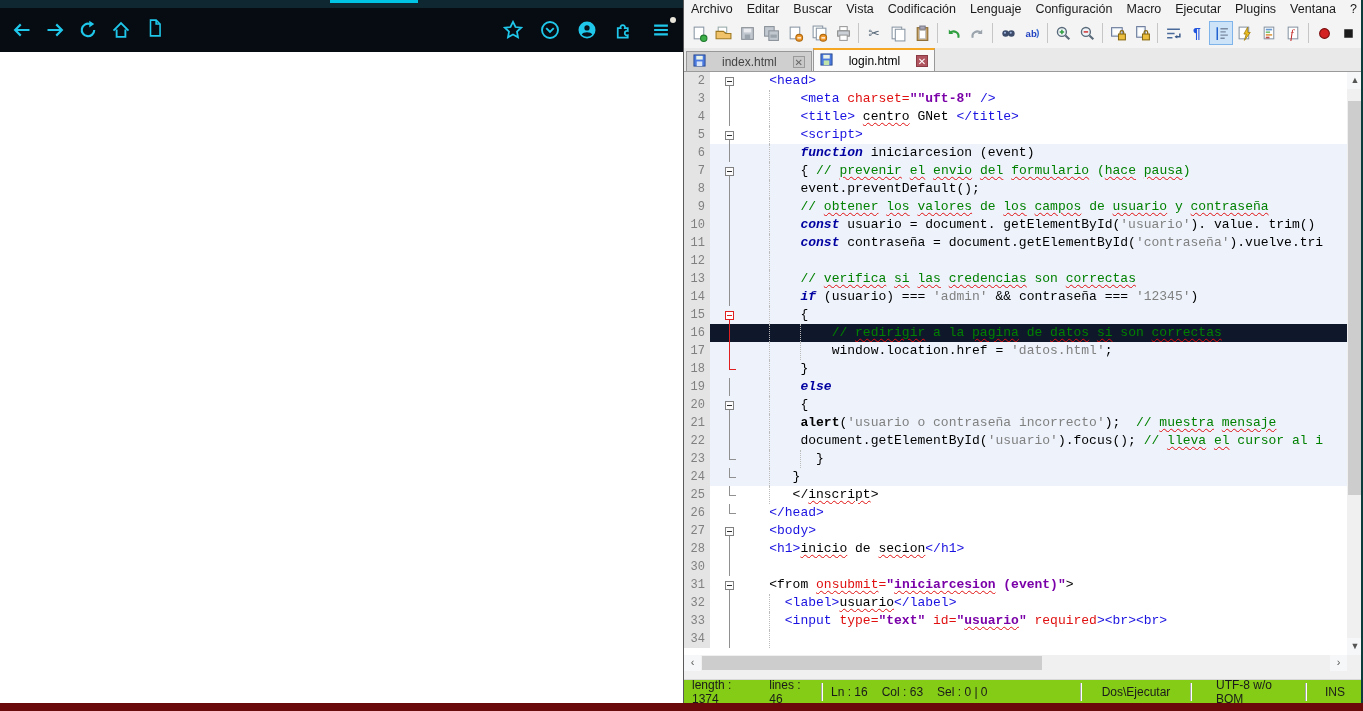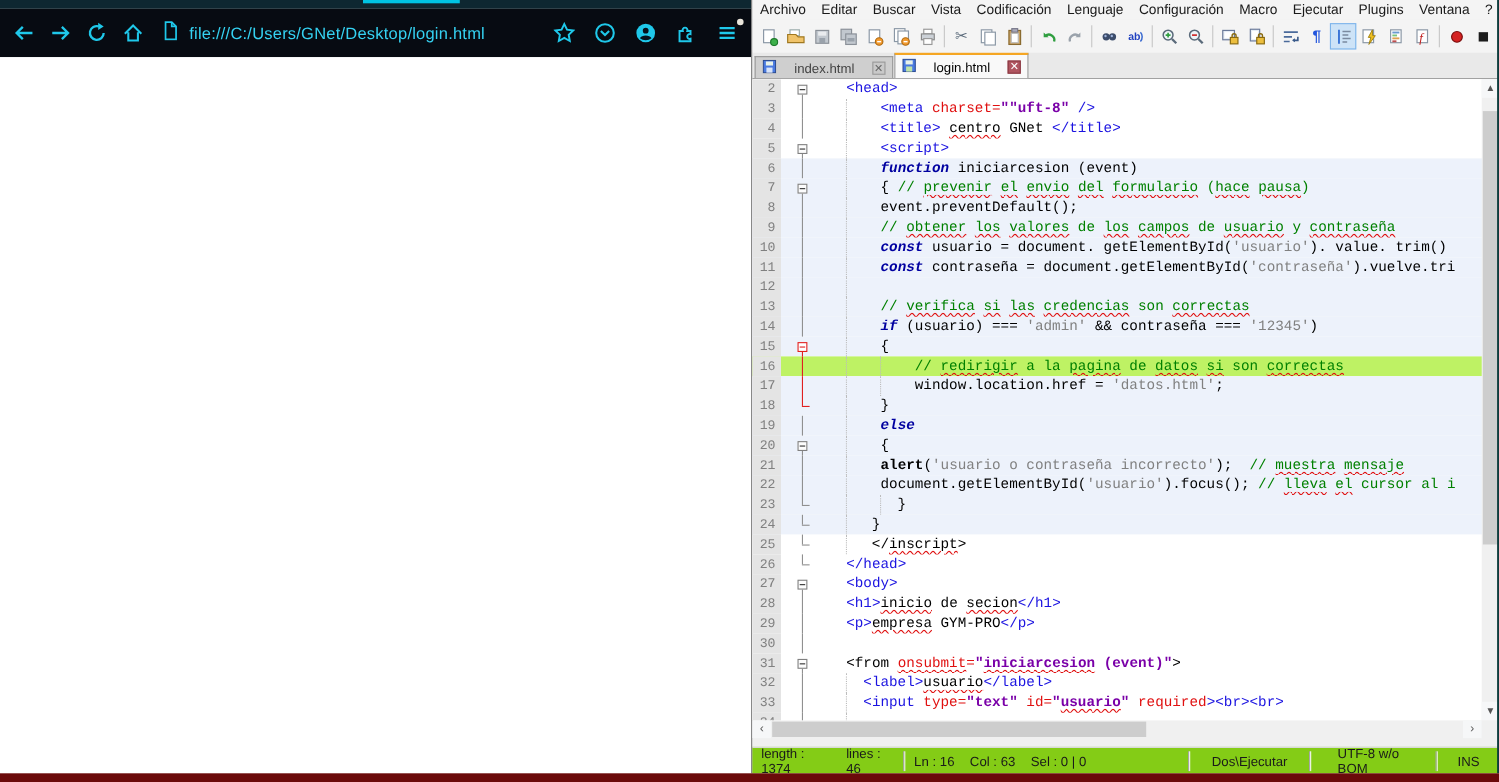--- a/index.html
+++ b/index.html
@@ -44,21 +44,21 @@
   .tab.active { height:23px; background:#f9f9f9; color:#000; border-top:2px solid #f5a623; }
   .tab-close { font-size:10px; line-height:11px; width:12px; height:12px; text-align:center;
                background:#c9c9c9; border:1px solid #9a9a9a; color:#666; }
   .tab.active .tab-close { background:#b05560; border-color:#8a3a44; color:#fff; }
 
   
   .editor { position:relative; height:583px; background:#fff; overflow:hidden; }
   .ed-row { display:flex; height:18px; font-family:"Liberation Mono","DejaVu Sans Mono",monospace;
             font-size:13px; line-height:18px; background:#fff; }
   .ed-row.js { background:#edf2fb; }
-  .ed-row.cur { background:#bef264; }
+  .ed-row.cur { background:#0f172a; }
   .gut { width:26px; flex:none; background:#e4e4e4; color:#808080; text-align:right;
          padding-right:5px; font-size:12px; }
   .bm { width:12px; flex:none; }
   .fold { position:relative; width:16px; flex:none; }
   .fv { position:absolute; left:7px; width:1px; background:#909090; }
   .fv.full { top:0; bottom:0; }
   .fv.half { top:13px; bottom:0; }
   .fv.tophalf { top:0; height:9px; }
   .fh { position:absolute; left:7px; top:9px; width:7px; height:1px; background:#909090; }
   .fbox { position:absolute; left:3px; top:5px; width:9px; height:9px; background:#fcfcfc;
@@ -141,21 +141,20 @@
           <svg width="20" height="20" viewBox="0 0 16 16">
             <path d="M2 8.5L8 2.5l6 6M4.5 7.5v6h7v-6" fill="none" stroke="#1fc8ea" stroke-width="1.5"></path>
           </svg>
         </span>
       </div>
     <div class="b-url">
       <span><svg width="16" height="18" viewBox="0 0 14 16">
             <path d="M3 1h5l3.5 3.5V15H3z" fill="none" stroke="#1fc8ea" stroke-width="1.4"></path>
             <path d="M8 1v3.5h3.5" fill="none" stroke="#1fc8ea" stroke-width="1.4"></path>
           </svg></span>
-      <span class="b-urltext">file:///C:/Users/GNet/Desktop/login.html</span>
     </div>
     <div class="b-right">
       <div class="b-btn">
           <span>
             <svg width="20" height="20" viewBox="0 0 16 16">
               <path d="M8 1.5l2 4.1 4.5.6-3.3 3.1.8 4.5L8 11.6l-4 2.2.8-4.5L1.5 6.2 6 5.6z" fill="none" stroke="#1fc8ea" stroke-width="1.4"></path>
             </svg>
           </span>
         </div>
       <div class="b-btn">
@@ -696,28 +695,20 @@
         </div>
         <div class="ed-row">
           <div class="gut">28</div>
           <div class="bm"></div>
           <div class="fold">
             <span class="fv full"></span>
           </div>
           <div class="code"><span>    </span><span class="sg tg">&lt;h1&gt;</span><span class="sg tx q">inicio</span><span class="sg tx"> de </span><span class="sg tx q">secion</span><span class="sg tg">&lt;/h1&gt;</span></div>
         </div>
         <div class="ed-row">
-          <div class="gut">29</div>
-          <div class="bm"></div>
-          <div class="fold">
-            <span class="fv full"></span>
-          </div>
-          <div class="code"><span>    </span><span class="sg tg">&lt;p&gt;</span><span class="sg tx q">empresa</span><span class="sg tx"> GYM-PRO</span><span class="sg tg">&lt;/p&gt;</span></div>
-        </div>
-        <div class="ed-row">
           <div class="gut">30</div>
           <div class="bm"></div>
           <div class="fold">
             <span class="fv full"></span>
           </div>
           <div class="code"><span></span></div>
         </div>
         <div class="ed-row">
           <div class="gut">31</div>
           <div class="bm"></div>

